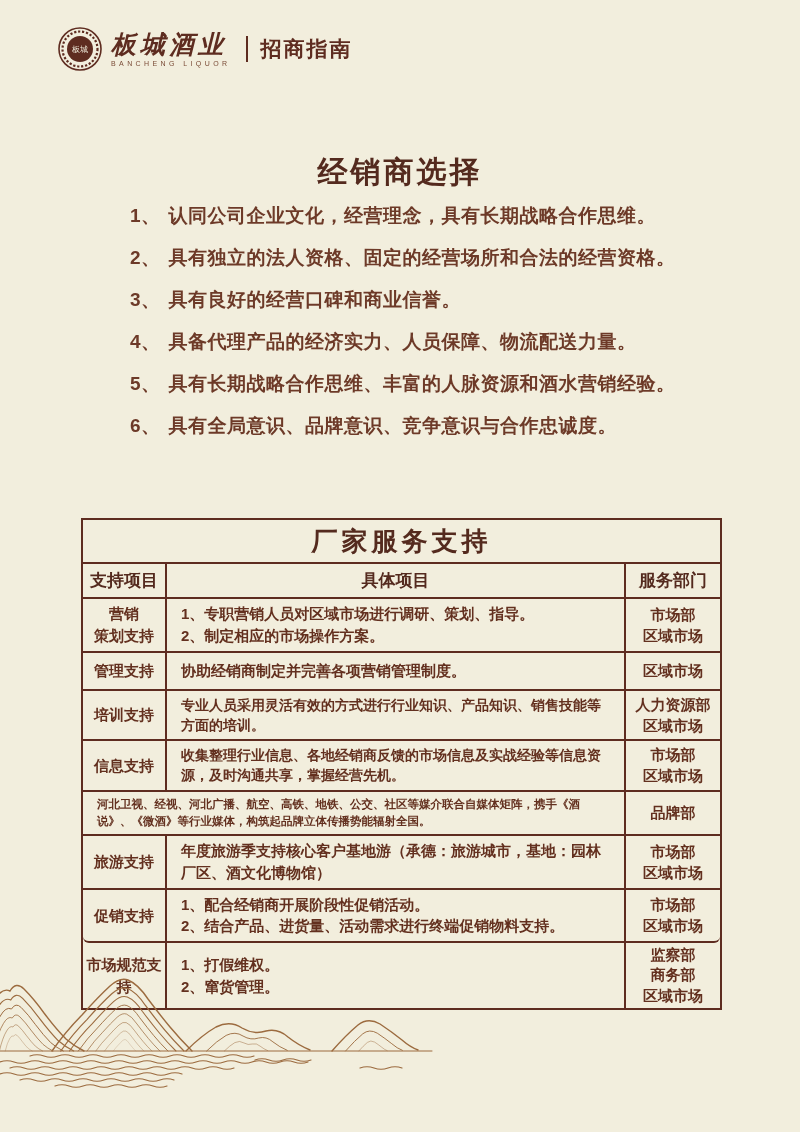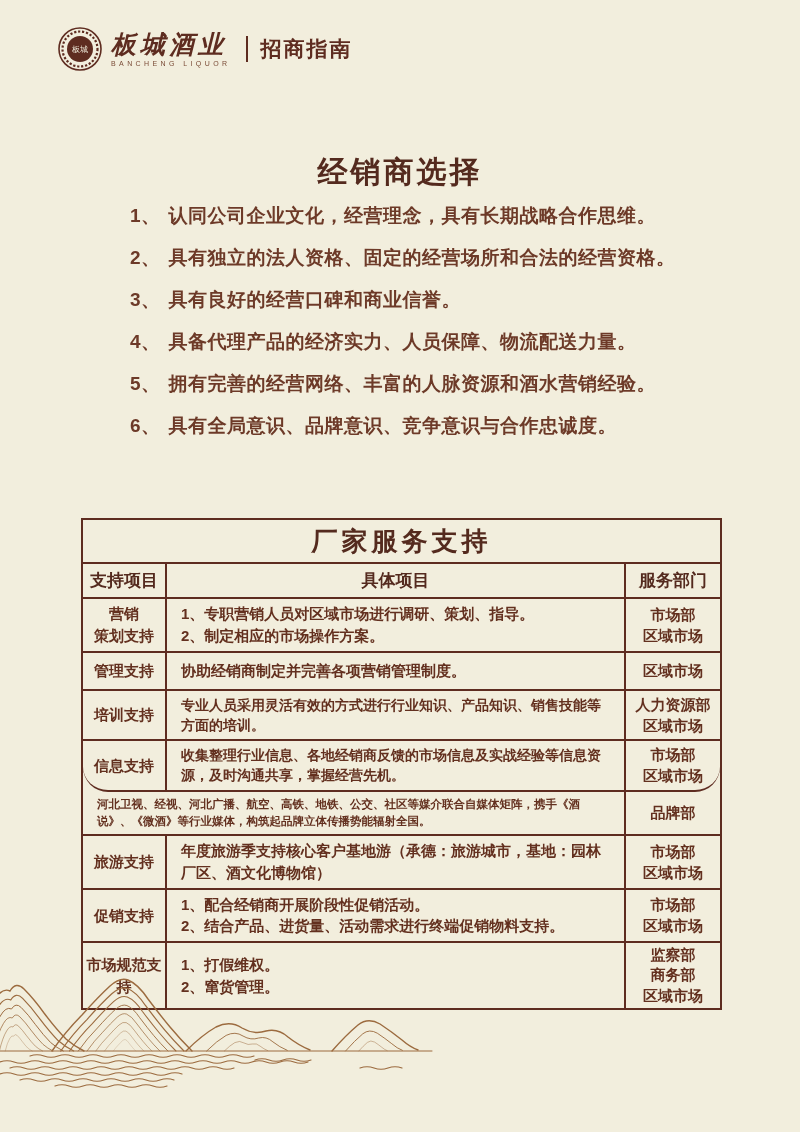--- a/index.html
+++ b/index.html
@@ -61,22 +61,22 @@
   .cell{display:flex;align-items:center;}
   .c1{width:84px;border-right:2px solid var(--ink);justify-content:center;text-align:center;padding:2px;}
   .c2{flex:1;border-right:2px solid var(--ink);padding:4px 10px 4px 14px;}
   .c3{width:94px;justify-content:center;text-align:center;padding:2px;}
   .th{font-size:17px;font-weight:700;color:#542a1e;}
   .t-head .c2{justify-content:center;padding:0;}
   .t-row .cell{font-weight:600;color:#63301f;white-space:pre-line;line-height:1.45;}
   .t-row .c1{font-size:15px;}
   .t-row .c3{font-size:15px;line-height:1.4;}
   .t-row .c2{font-size:15px;}
-  .r1{min-height:44px;} .r2{min-height:38px;} .r3{min-height:44px;} .r4{min-height:40px;border-radius:25px;}
-  .r5{min-height:44px;} .r6{min-height:42px;} .r7{min-height:40px;} .r8{min-height:52px;border-radius:21px;}
+  .r1{min-height:44px;} .r2{min-height:38px;} .r3{min-height:44px;} .r4{min-height:40px;}
+  .r5{min-height:44px;} .r6{min-height:42px;} .r7{min-height:40px;border-radius:6px;} .r8{min-height:52px;border-radius:21px;}
   .r3 .c2,.r4 .c2{font-size:14px;}
   .r5 .c2{font-size:11.5px;line-height:1.5;}
   .r8 .c3{line-height:1.35;}
   
   .art{position:absolute;left:0;top:973px;width:470px;height:140px;}
   .art path{fill:none;stroke:var(--art);stroke-width:1.4;stroke-linecap:round;}
   .art .thin{stroke-width:1;}
   #water path{stroke-width:1.2;}
 </style>
 </head>
@@ -113,21 +113,21 @@
     <li>
       <span class="li-num">3、</span>
       <span>具有良好的经营口碑和商业信誉。</span>
     </li>
     <li>
       <span class="li-num">4、</span>
       <span>具备代理产品的经济实力、人员保障、物流配送力量。</span>
     </li>
     <li>
       <span class="li-num">5、</span>
-      <span>拥有完善的经营网络、丰富的人脉资源和酒水营销经验。</span>
+      <span>具有长期战略合作思维、丰富的人脉资源和酒水营销经验。</span>
     </li>
     <li>
       <span class="li-num">6、</span>
       <span>具有全局意识、品牌意识、竞争意识与合作忠诚度。</span>
     </li>
   </ul>
 
   <div class="stable">
     <div class="t-title">厂家服务支持</div>
     <div class="t-head">

